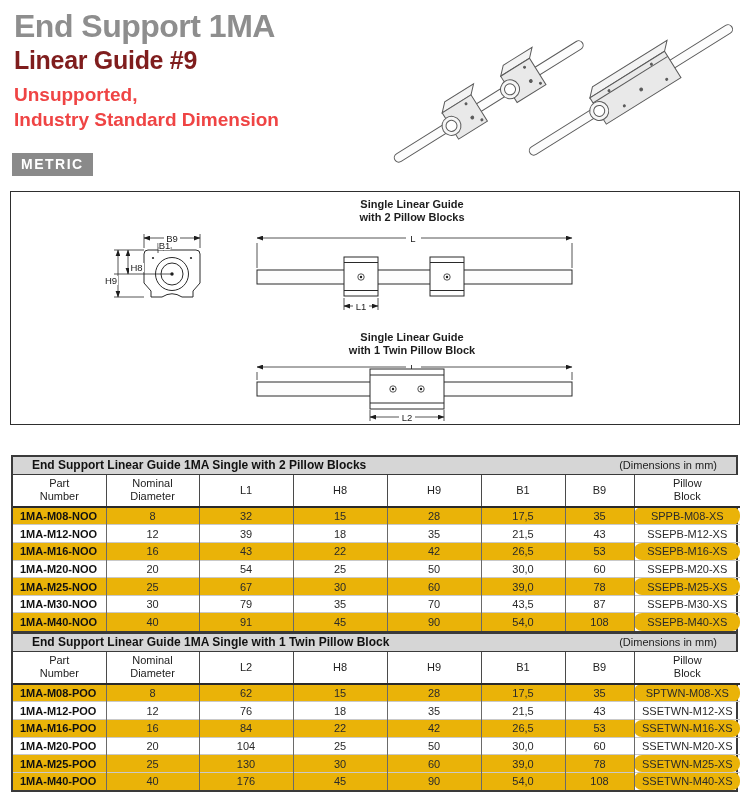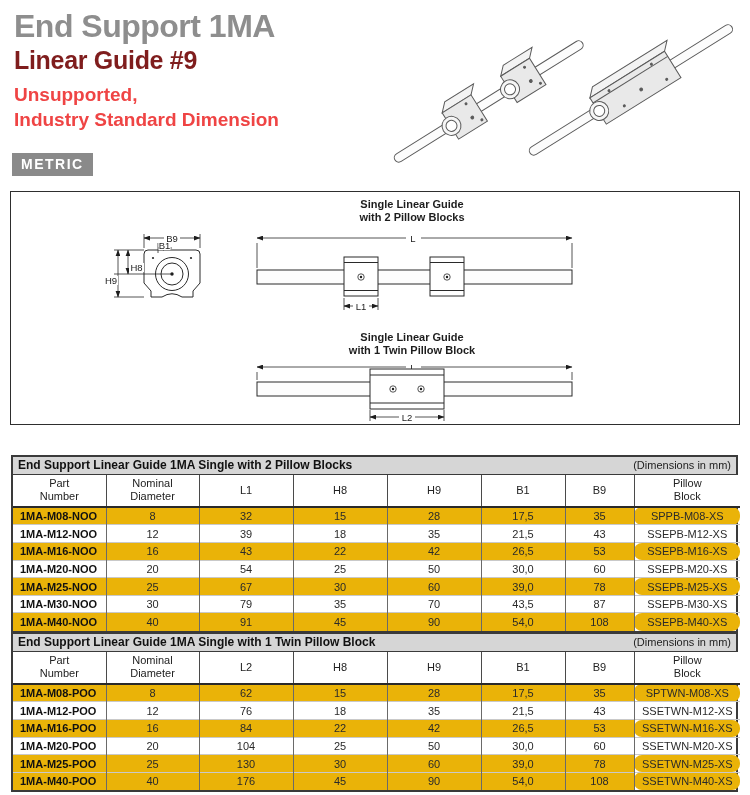--- a/index.html
+++ b/index.html
@@ -20,21 +20,21 @@
 
   
   .diagram-box { position:absolute; left:10px; top:191px; width:730px; height:234px;
                  border:1.5px solid #2e2e2e; background:#fff;text-align:right; }
 
   
   .dtable-wrap { position:absolute; left:11px; width:727px; border:2px solid #3a3a3a; background:#fff; }
   .t1 { top:455px; }
   .t2 { top:632px; }
   .dtable-title { display:flex; justify-content:space-between; align-items:center;
-                  background:#d6d6d6; border-bottom:1px solid #3a3a3a; padding:1px 5px 2px; }
+                  background:#d6d6d6; border-bottom:1px solid #3a3a3a; padding:1px 19px 2px; }
   .dtable-title .t { font-size:12px; font-weight:bold; color:#111; }
   .dtable-title .n { font-size:11px; color:#222;text-align:right; }
   table { border-collapse:collapse; table-layout:fixed; width:100%; }
   th { font-weight:normal; font-size:11px; line-height:1.2; text-align:center; vertical-align:middle;
        color:#222; background:#fff; border-right:1px solid #4a4a4a; border-bottom:2px solid #2a2a2a; padding:2px 0 3px; }
   th:last-child { border-right:none; }
   td { font-size:11px; height:17.6px; text-align:center; color:#2a2a2a;
        border-right:1px solid #6a6a6a; border-top:1px solid #c9c9c9; padding:0 2px;
        white-space:nowrap; overflow:hidden; }
   td:first-child { font-weight:bold; text-align:left; padding-left:7px; color:#111; }

